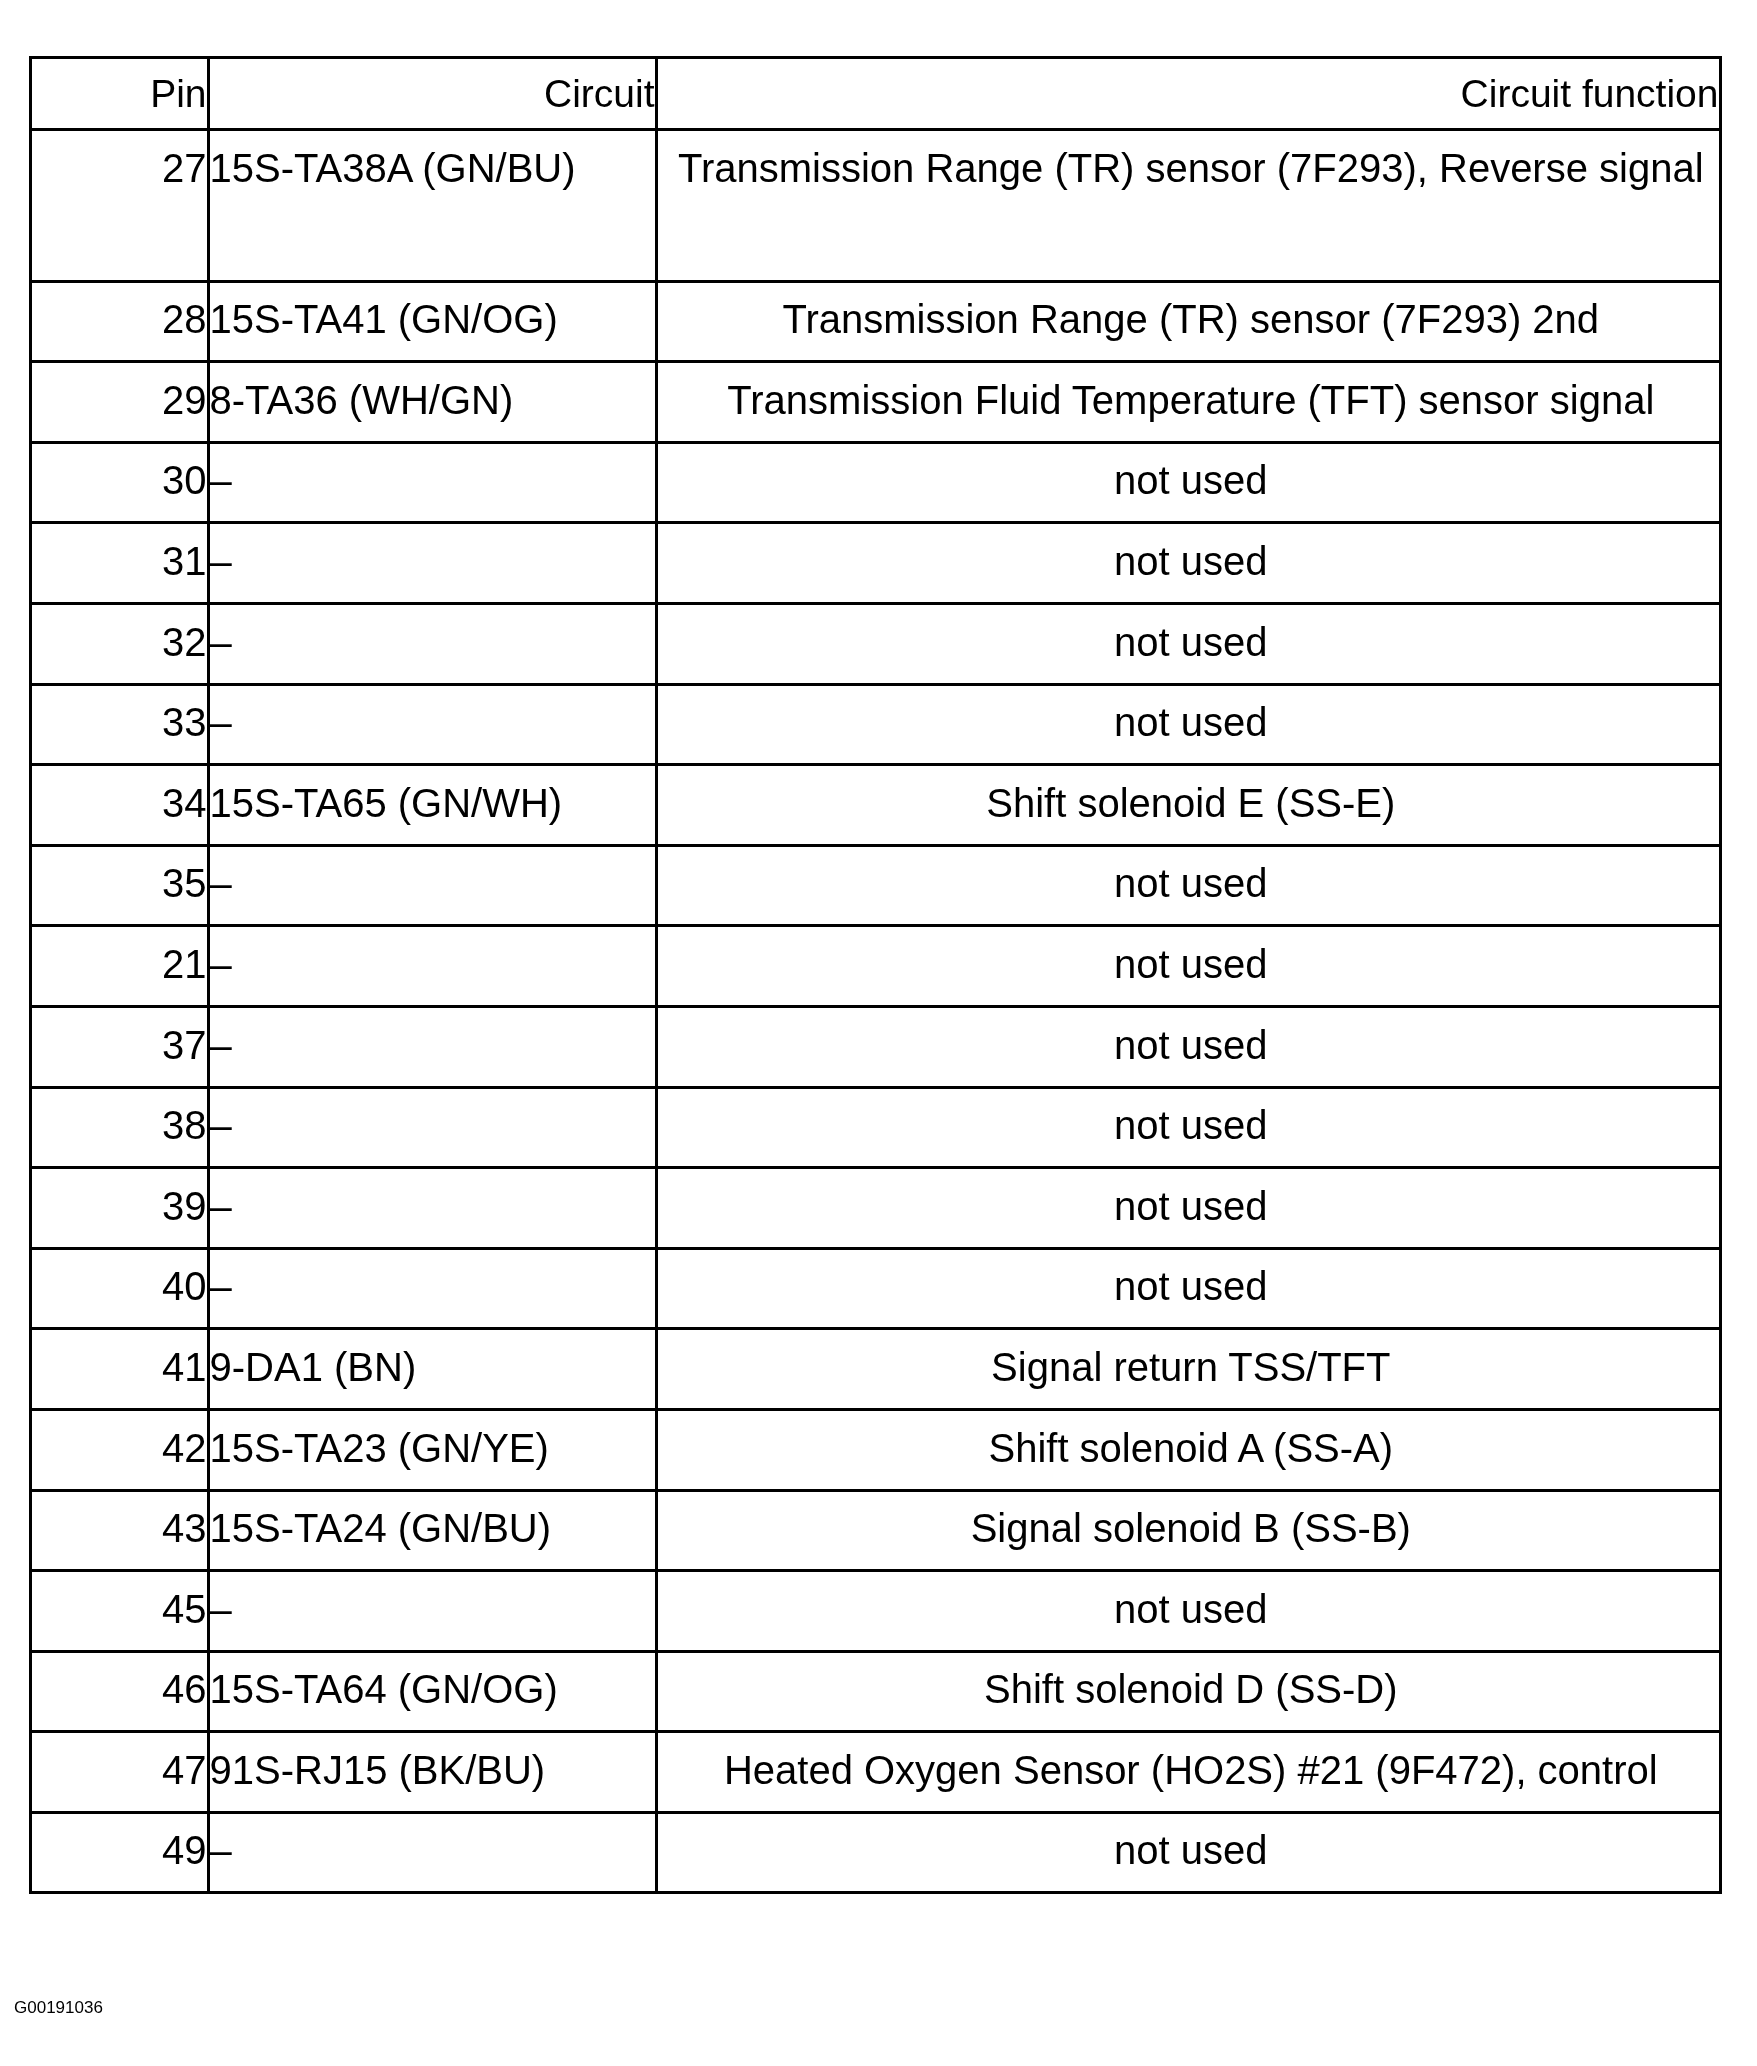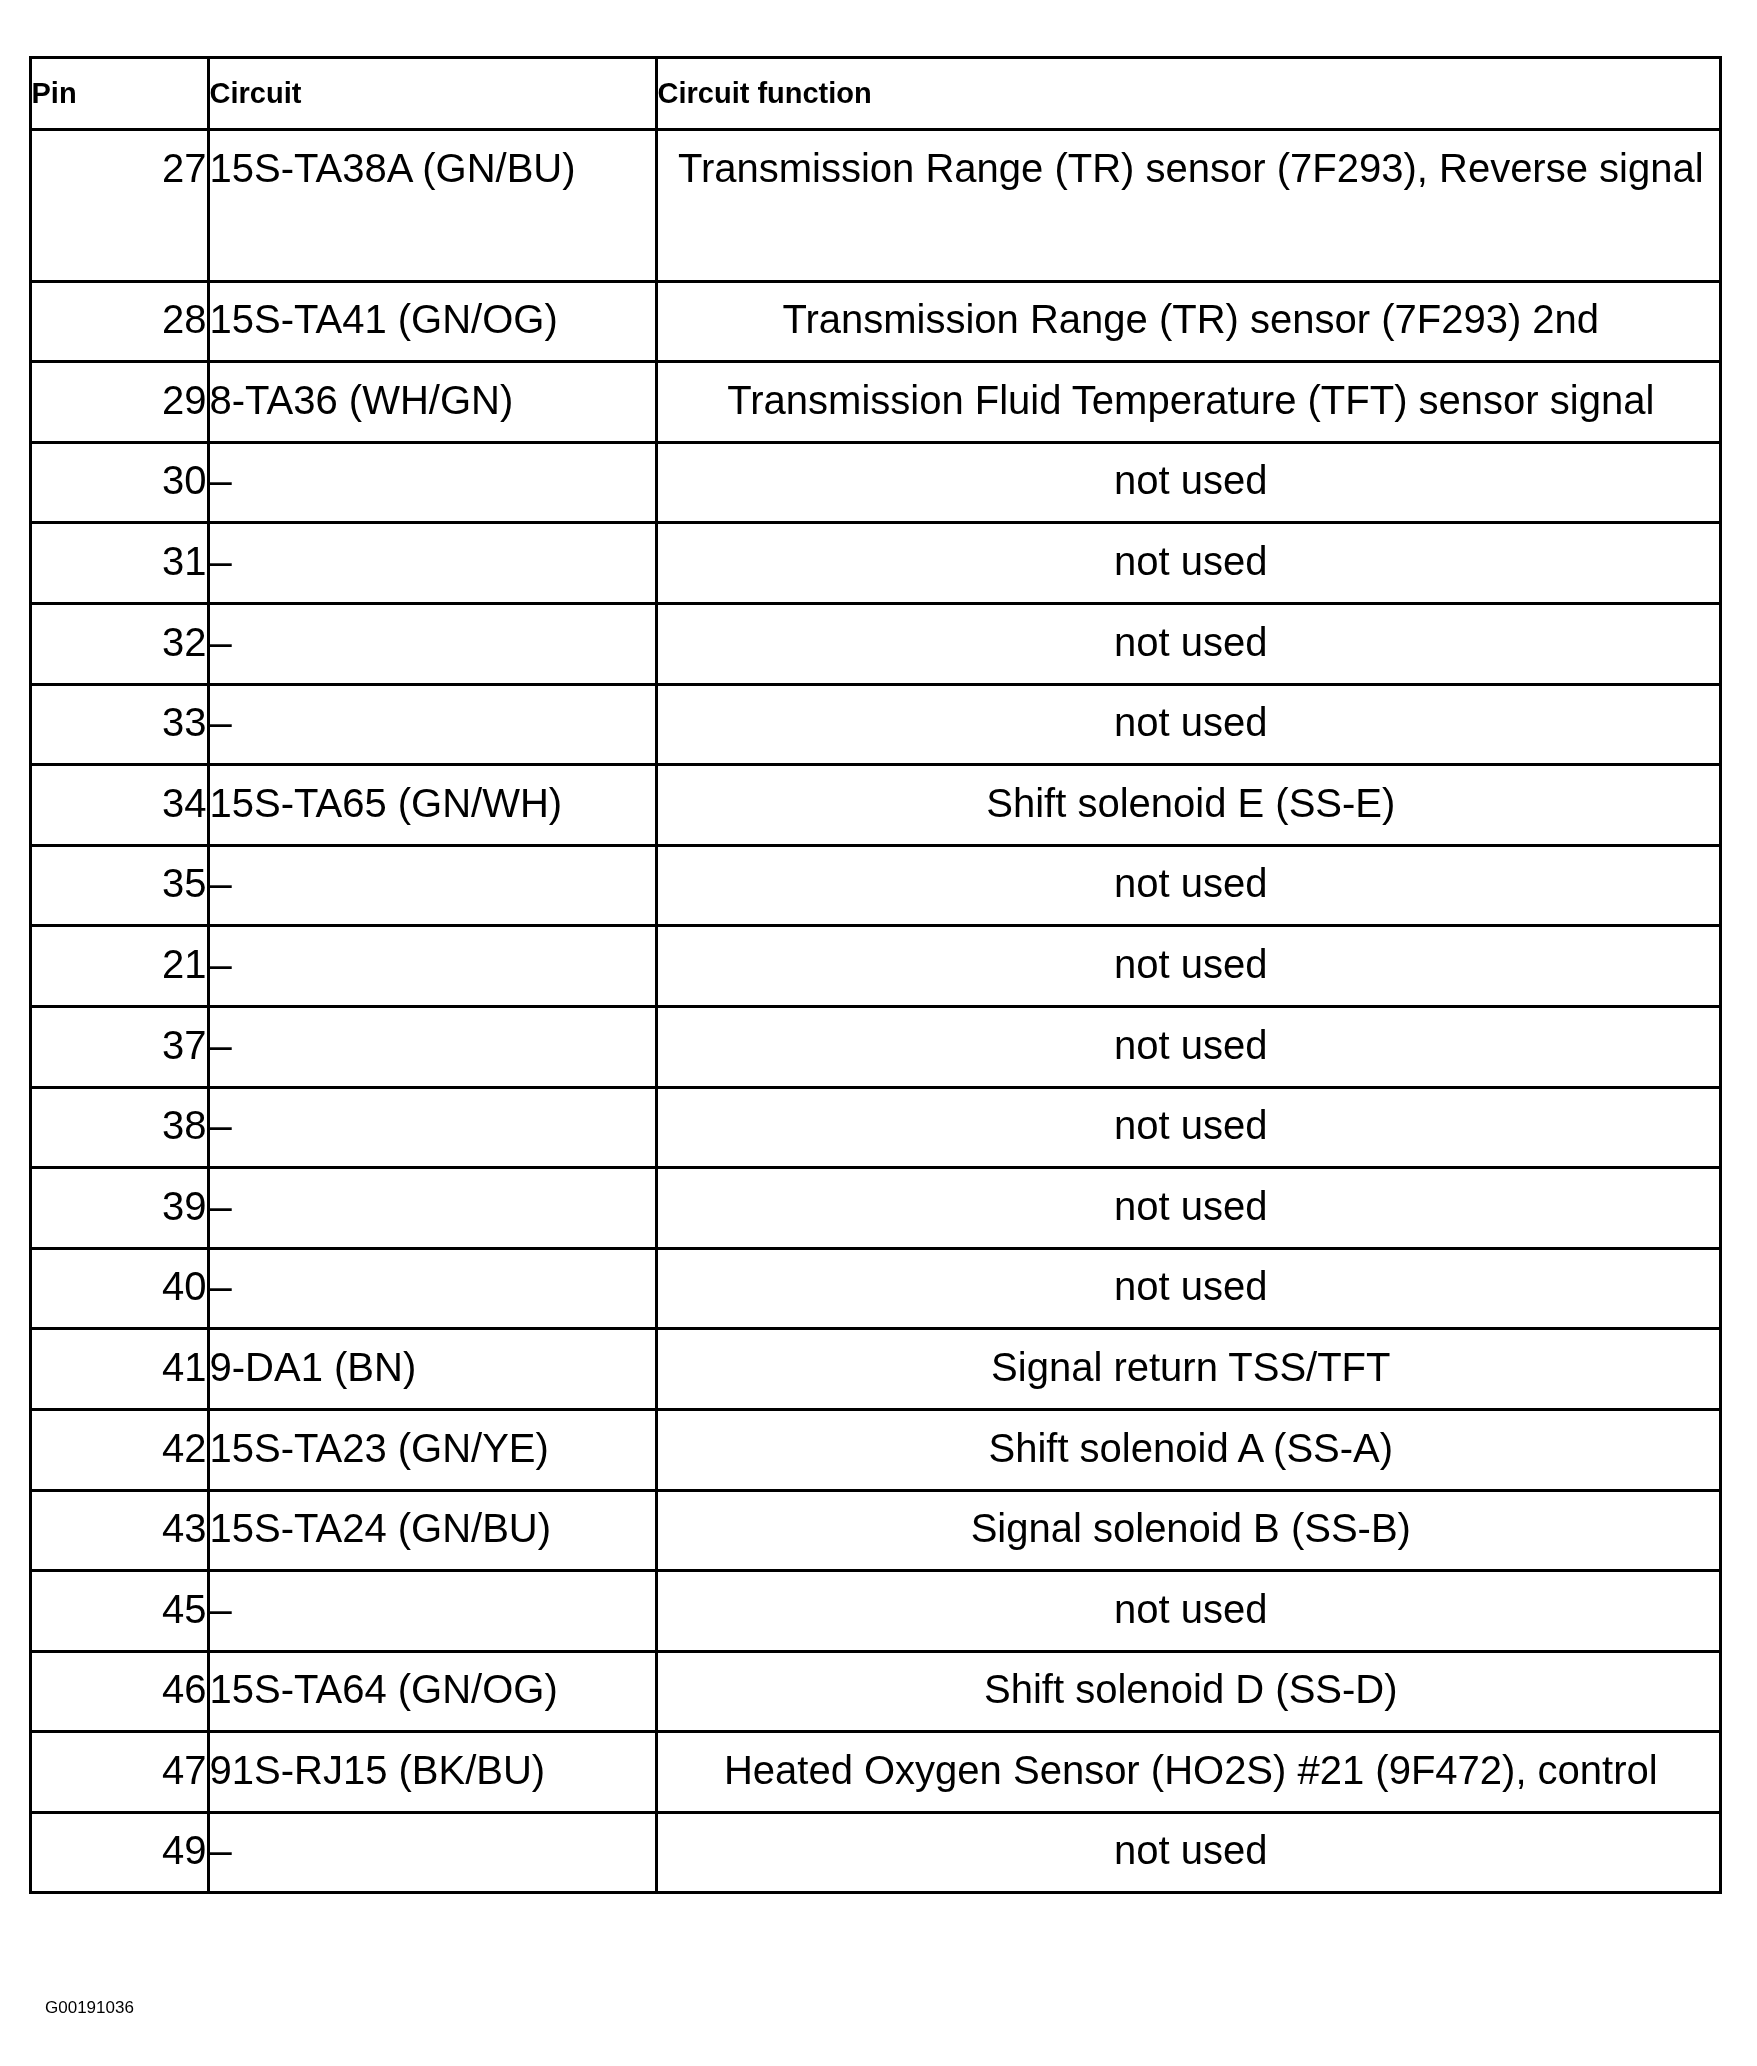--- a/index.html
+++ b/index.html
@@ -1,29 +1,29 @@
 <!DOCTYPE html>
 <html style="font-size:11.4px"><head>
 <meta charset="utf-8">
 <style>
   html, body { margin: 0; padding: 0; background: #ffffff; }
   body { width: 1758px; height: 2066px; position: relative; overflow: hidden;
          font-family: "Liberation Sans", sans-serif; color: #000; }
   .tbl { position: absolute; left: 28.5px; top: 56px; width: 1693px;
          border-collapse: collapse; table-layout: fixed; }
   .tbl th, .tbl td { border: 3.6px solid #000; padding: 0; vertical-align: top; }
-  .tbl th { height: 69px; font-size: 29px; font-weight: bold; text-align: left; vertical-align: middle; }
+  .tbl th { height: 69px; font-size: 39px; font-weight: normal; text-align: right; vertical-align: middle; }
   .tbl td { height: 69px; font-size: 40px; line-height: 57px; }
   .tbl td.pin { text-align: right; padding-top: 8.6px; }
   .tbl td.circ { text-align: left; padding-top: 8.6px; }
   .tbl td.func { text-align: center; padding: 8.6px 13px 0 18.6px; }
   .tbl tr.tall td { height: 140px; }
   .col-pin { width: 178px; }
   .col-circ { width: 448px; }
-  .caption { position: absolute; left: 45px; top: 1998px; font-size: 17px; }
+  .caption { position: absolute; left: 14px; top: 1998px; font-size: 17px; }
 </style>
 </head>
 <body>
 
 <table class="tbl">
   <colgroup>
     <col class="col-pin">
       <col class="col-circ">
       <col>
   </colgroup>

